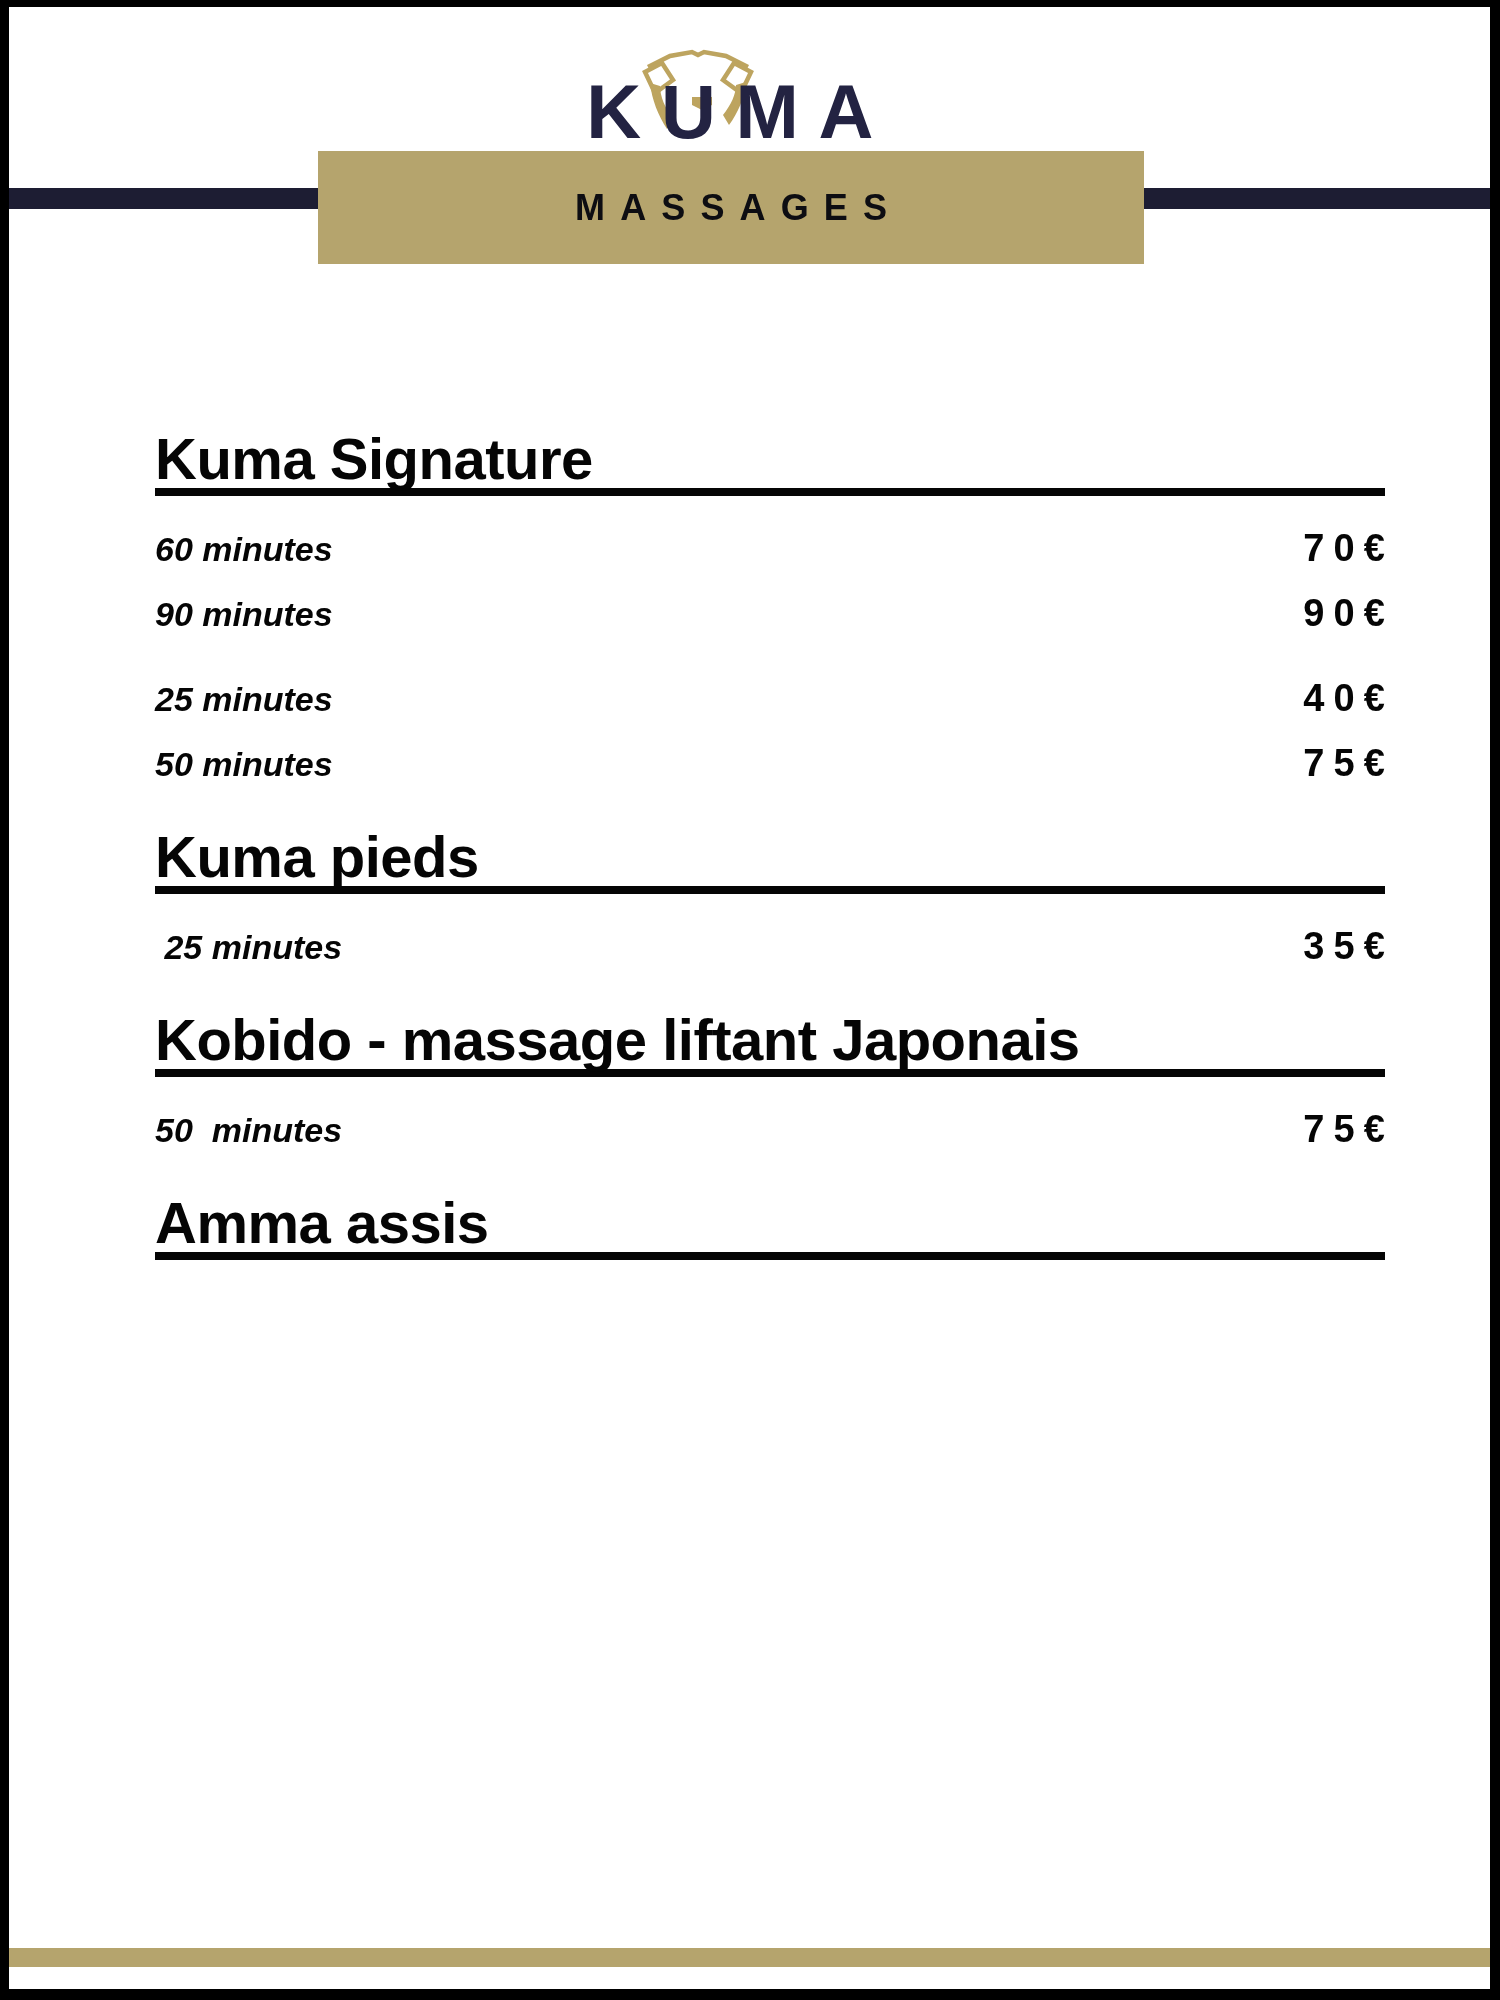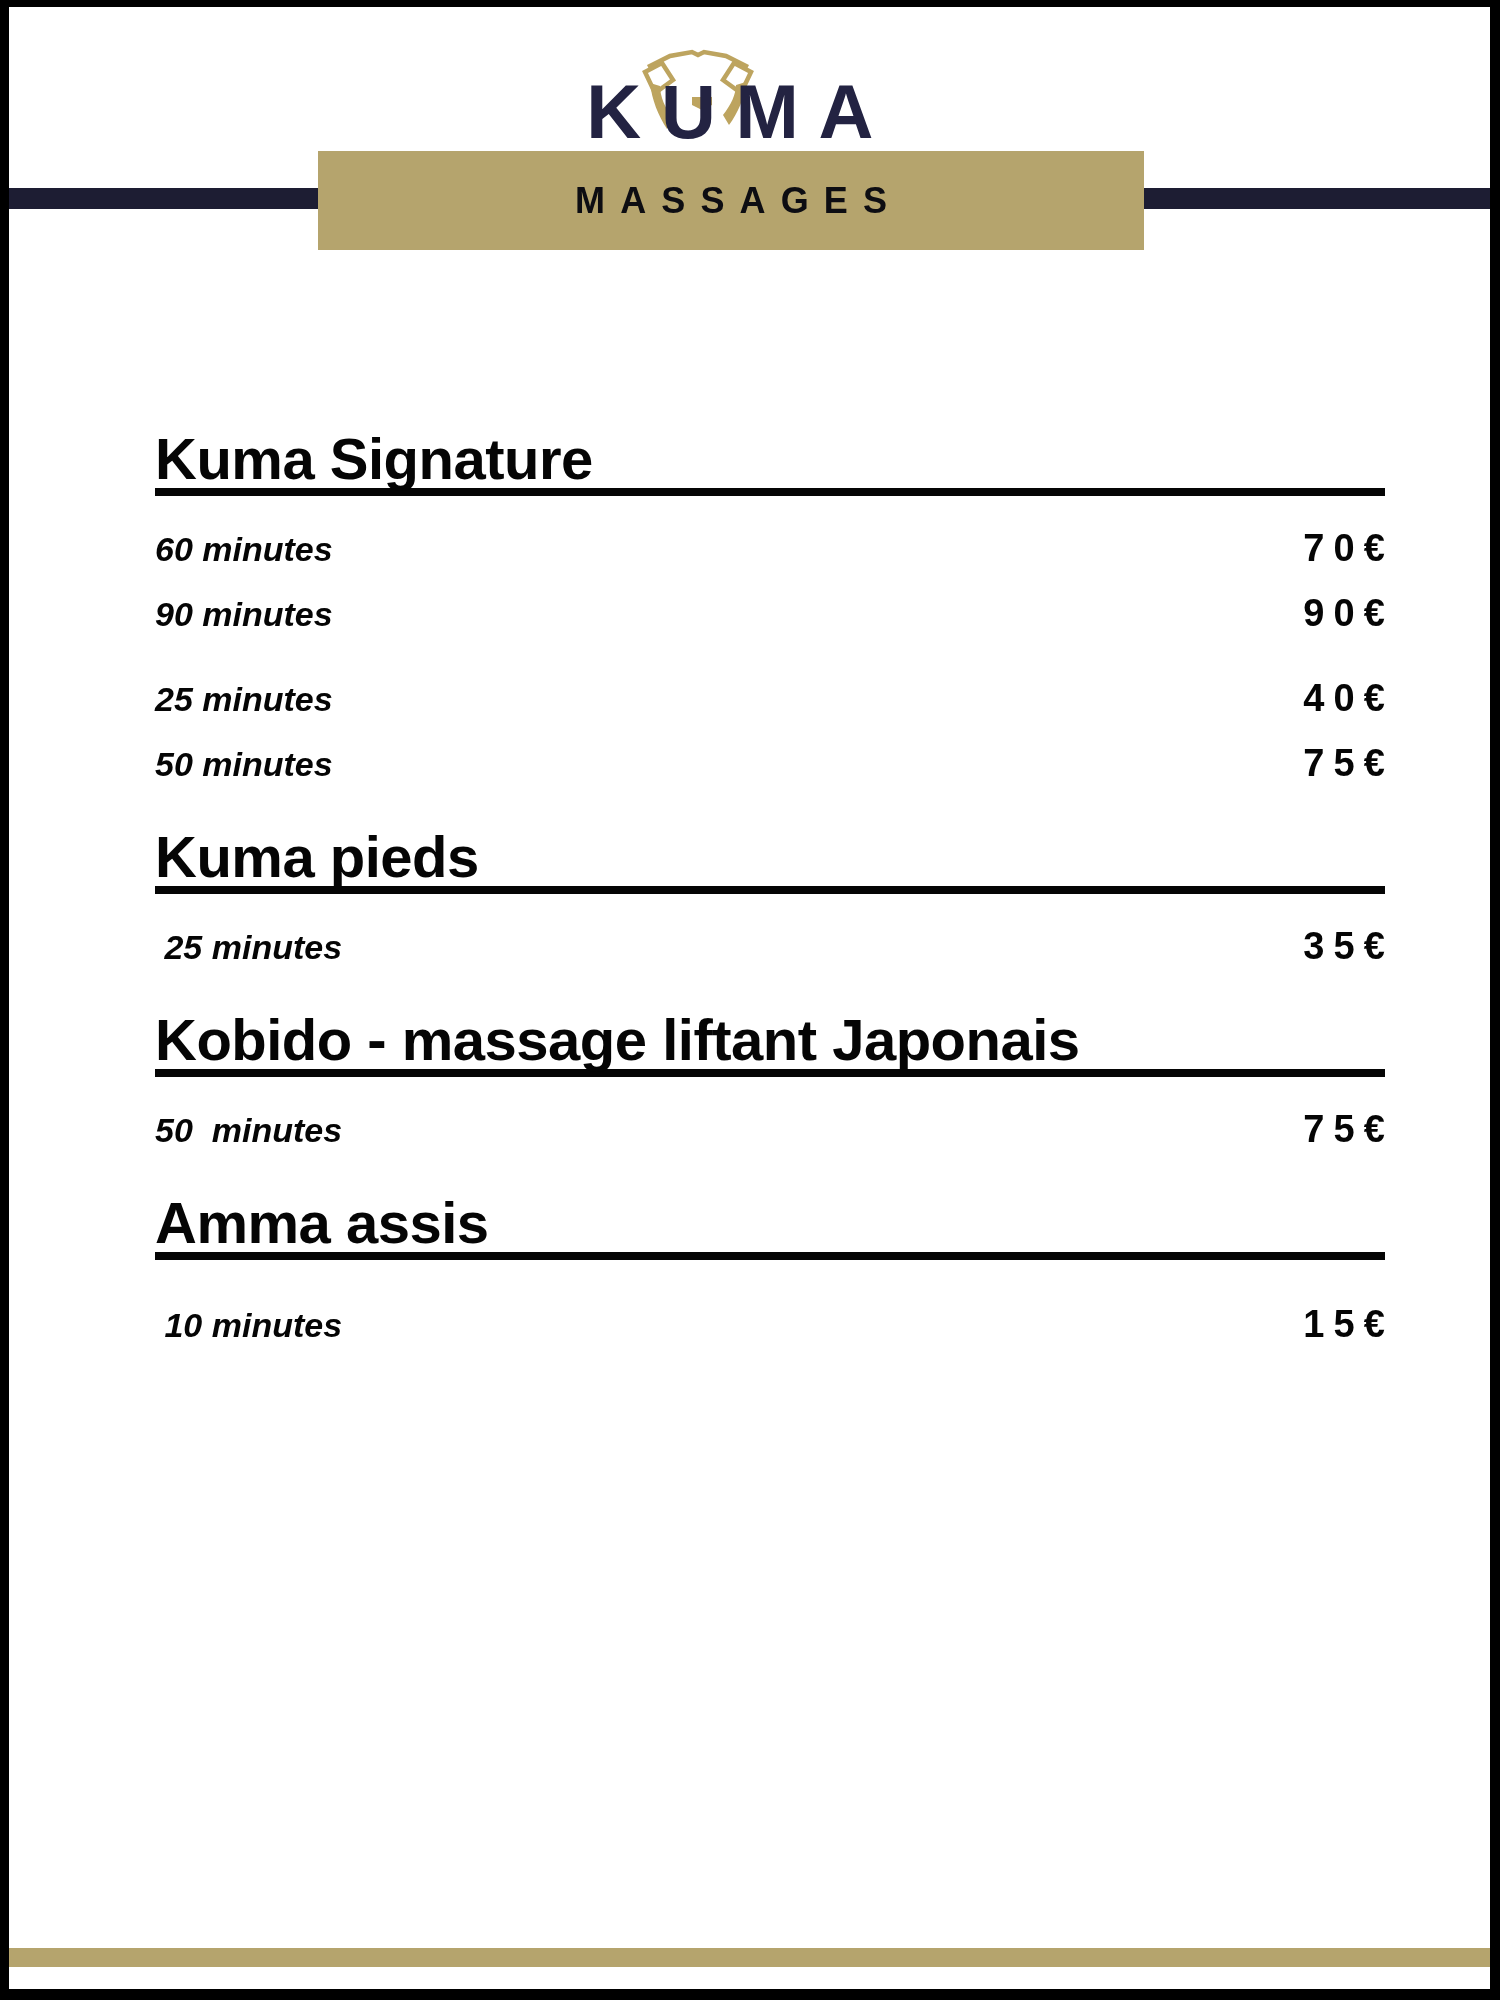--- a/index.html
+++ b/index.html
@@ -29,21 +29,21 @@
     overflow:hidden;
   }
   
   .navy-rule{
     position:absolute;
     left:0;right:0;top:181px;height:21px;
     background:var(--rule-navy);
   }
   .gold-band{
     position:absolute;
-    left:309px;top:144px;width:826px;height:99px;
+    left:309px;top:144px;width:826px;height:113px;
     background:var(--gold);
     display:flex;align-items:center;justify-content:center;
   }
   .tagline{
     font-size:36px;font-weight:700;
     letter-spacing:0.42em;padding-left:0.42em;
     color:#0d0d12;
   }
   .wordmark{
     position:absolute;
@@ -158,21 +158,17 @@
         <h2 class="menu-heading">Kobido - massage liftant Japonais</h2>
         <div class="menu-item">
           <span class="duration">50  minutes</span>
           <span class="price">75€</span>
         </div>
       </section>
       <section class="menu-section">
         <h2 class="menu-heading">Amma assis</h2>
       </section>
       <section class="menu-section">
-        <div class="menu-item">
-          <span class="duration"> 10 minutes</span>
-          <span class="price">15€</span>
-        </div>
       </section>
     </main>
 
   <div class="gold-footer-bar"></div>
 </div>
 
 </body></html>

